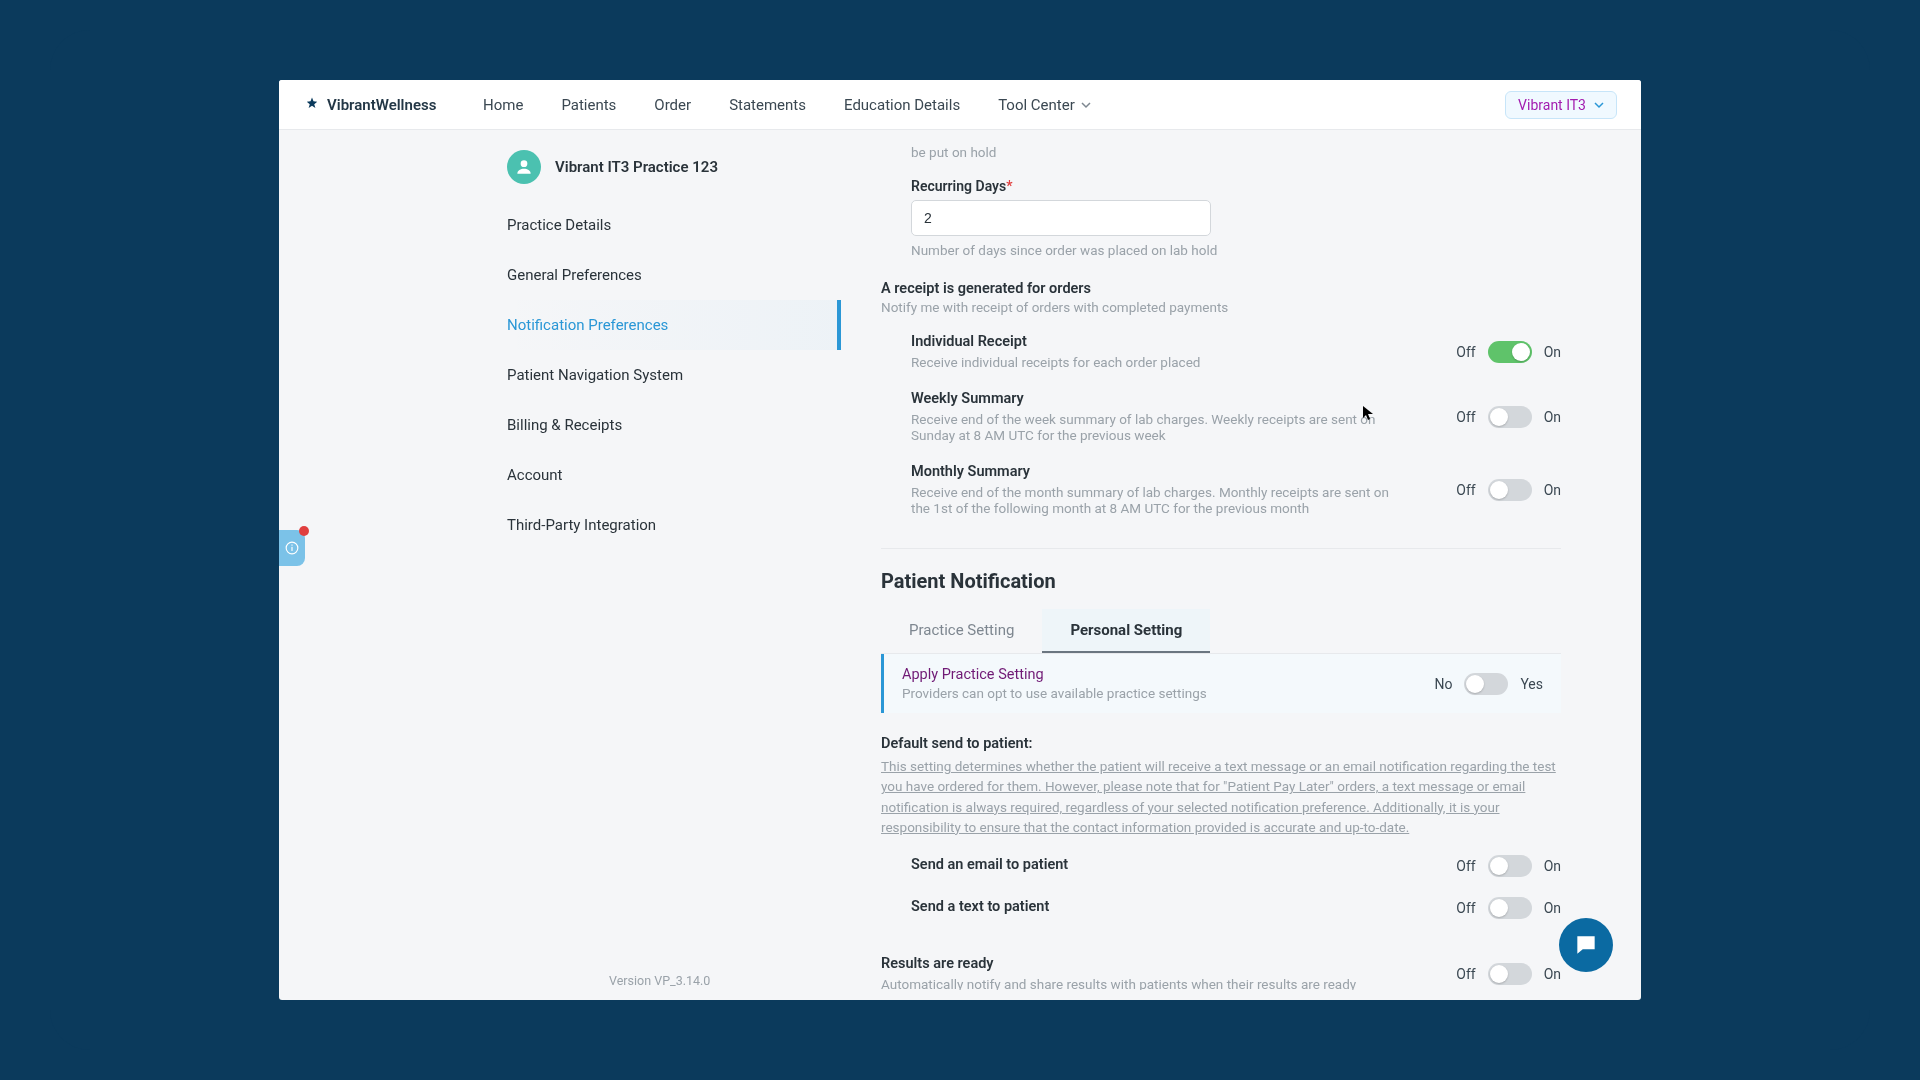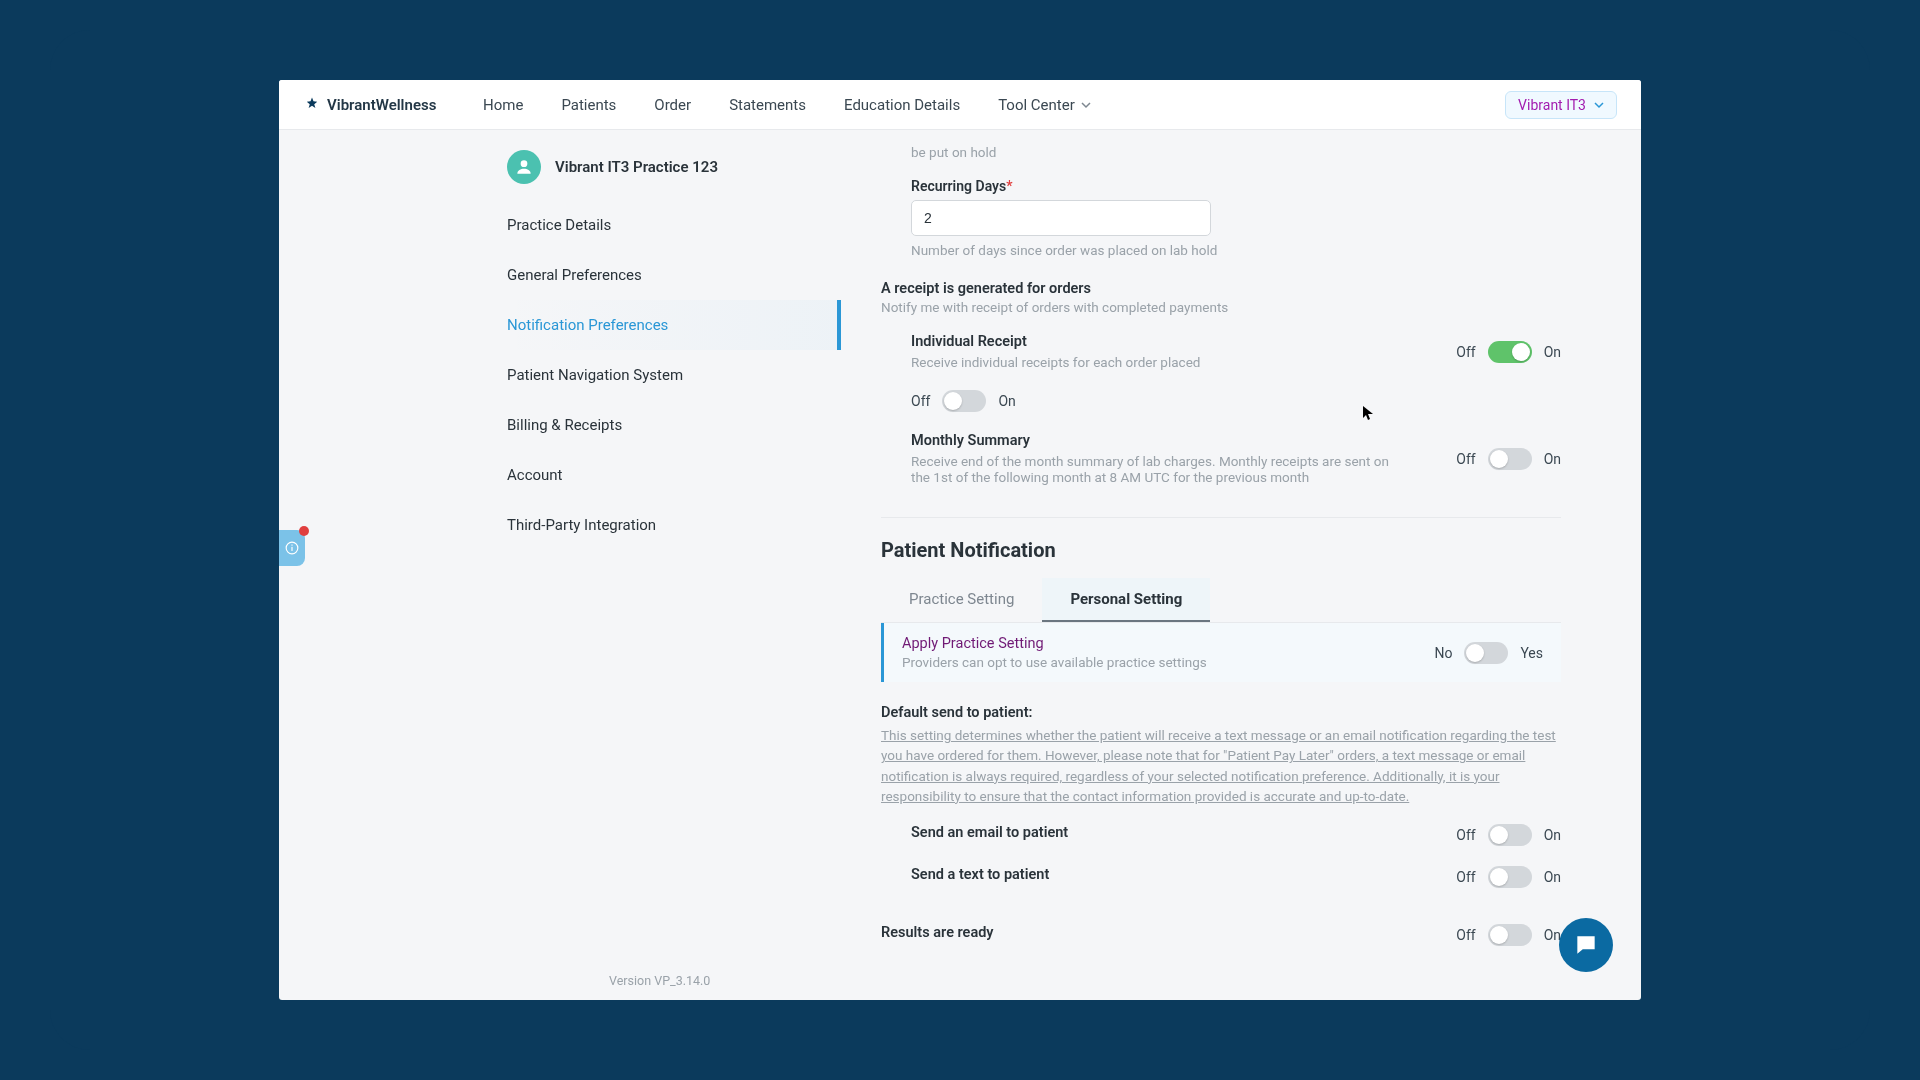--- a/index.html
+++ b/index.html
@@ -27,21 +27,21 @@
   .main { flex: 1; padding-left: 40px; padding-right: 40px; overflow: hidden; font-size: 14.5px; color: #2a333a; }
   .subtext { color: #9aa2a9; font-size: 13.5px; }
   .row-title { font-weight: 600; margin-bottom: 4px; font-size: 14.5px; }
   .indent { padding-left: 30px; }
   .field-label { font-weight: 600; font-size: 14px; margin-top: 18px; }
   .req { color: #e03f3f; }
   .input { margin-top: 6px; width: 300px; height: 36px; border: 1px solid #d3d7db; border-radius: 5px; padding: 0 12px; background: #fff; font-size: 14px; color: #2a333a; }
   .help { margin-top: 6px; }
   .section-block { margin-top: 22px; }
   .section-title-minor { font-weight: 600; font-size: 14.5px; margin-bottom: 2px; }
-  .toggle-row { display: flex; padding: 10px 0; }
+  .toggle-row { display: flex; align-items: center; padding: 10px 0; }
   .toggle-row .text { flex: 1; padding-right: 60px; }
   .toggle-wrap { display: flex; align-items: center; gap: 12px; color: #3b4852; font-size: 14px; }
   .tg { width: 44px; height: 22px; background: #d3d7db; border-radius: 11px; position: relative; cursor: pointer; }
   .tg .knob { position: absolute; top: 2px; left: 2px; width: 18px; height: 18px; background: #fff; border-radius: 50%; box-shadow: 0 1px 2px rgba(0,0,0,.2); transition: left .1s; }
   .tg.on { background: #5fc36a; }
   .tg.on .knob { left: 24px; }
   .divider { border-top: 1px solid #e7e9ec; margin: 22px 0 20px 0; }
   .section-title-major { font-size: 20px; font-weight: 700; color: #2a333a; margin-bottom: 16px; }
   .tabs { display: flex; border-bottom: 1px solid #e7e9ec; }
   .tab { padding: 12px 28px; font-size: 15px; color: #7e8790; cursor: pointer; }
@@ -152,20 +152,24 @@
             <div class="toggle-wrap">
               <span>Off</span>
               <div class="tg on">
                     <div class="knob"></div>
                   </div>
               <span>On</span>
             </div>
           </div>
 
           <div class="toggle-row">
+            <div class="text">
+              <div class="row-title">Weekly Summary</div>
+              <div class="subtext">Receive end of the week summary of lab charges. Weekly receipts are sent on Sunday at 8 AM UTC for the previous week</div>
+            </div>
             <div class="toggle-wrap">
               <span>Off</span>
               <div class="tg">
                     <div class="knob"></div>
                   </div>
               <span>On</span>
             </div>
           </div>
 
           <div class="toggle-row">
@@ -236,20 +240,21 @@
               <span>On</span>
             </div>
           </div>
         </div>
       </div>
 
       <div class="section-block">
         <div class="toggle-row" style="padding-top:4px;">
           <div class="text">
             <div class="row-title">Results are ready</div>
+            <div class="subtext">Automatically notify and share results with patients when their results are ready</div>
           </div>
           <div class="toggle-wrap">
             <span>Off</span>
             <div class="tg">
                   <div class="knob"></div>
                 </div>
             <span>On</span>
           </div>
         </div>
       </div>

